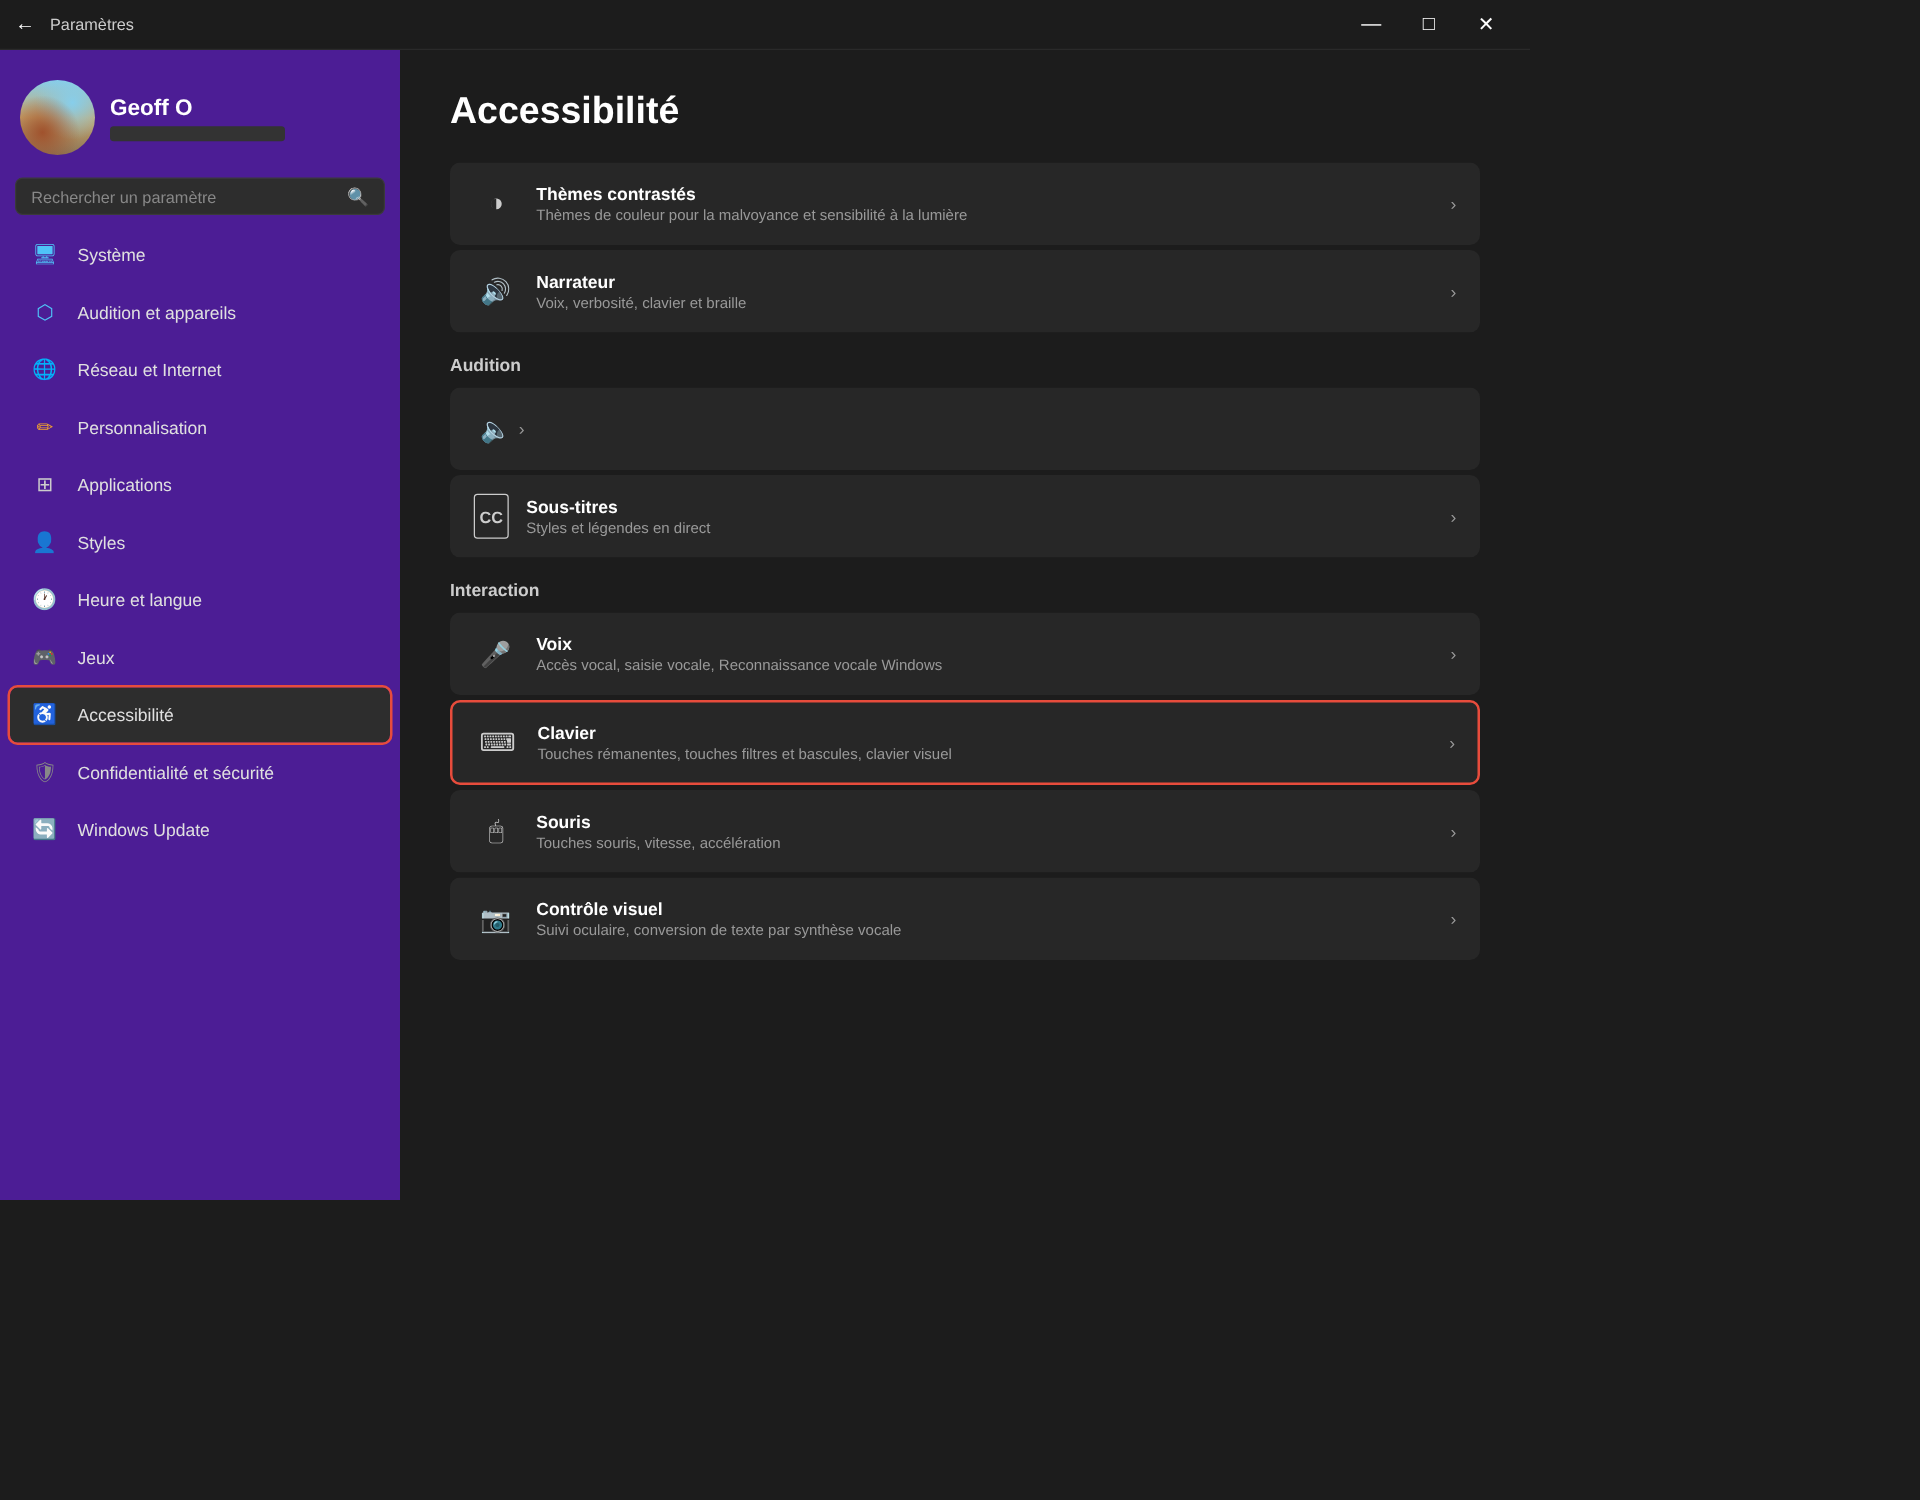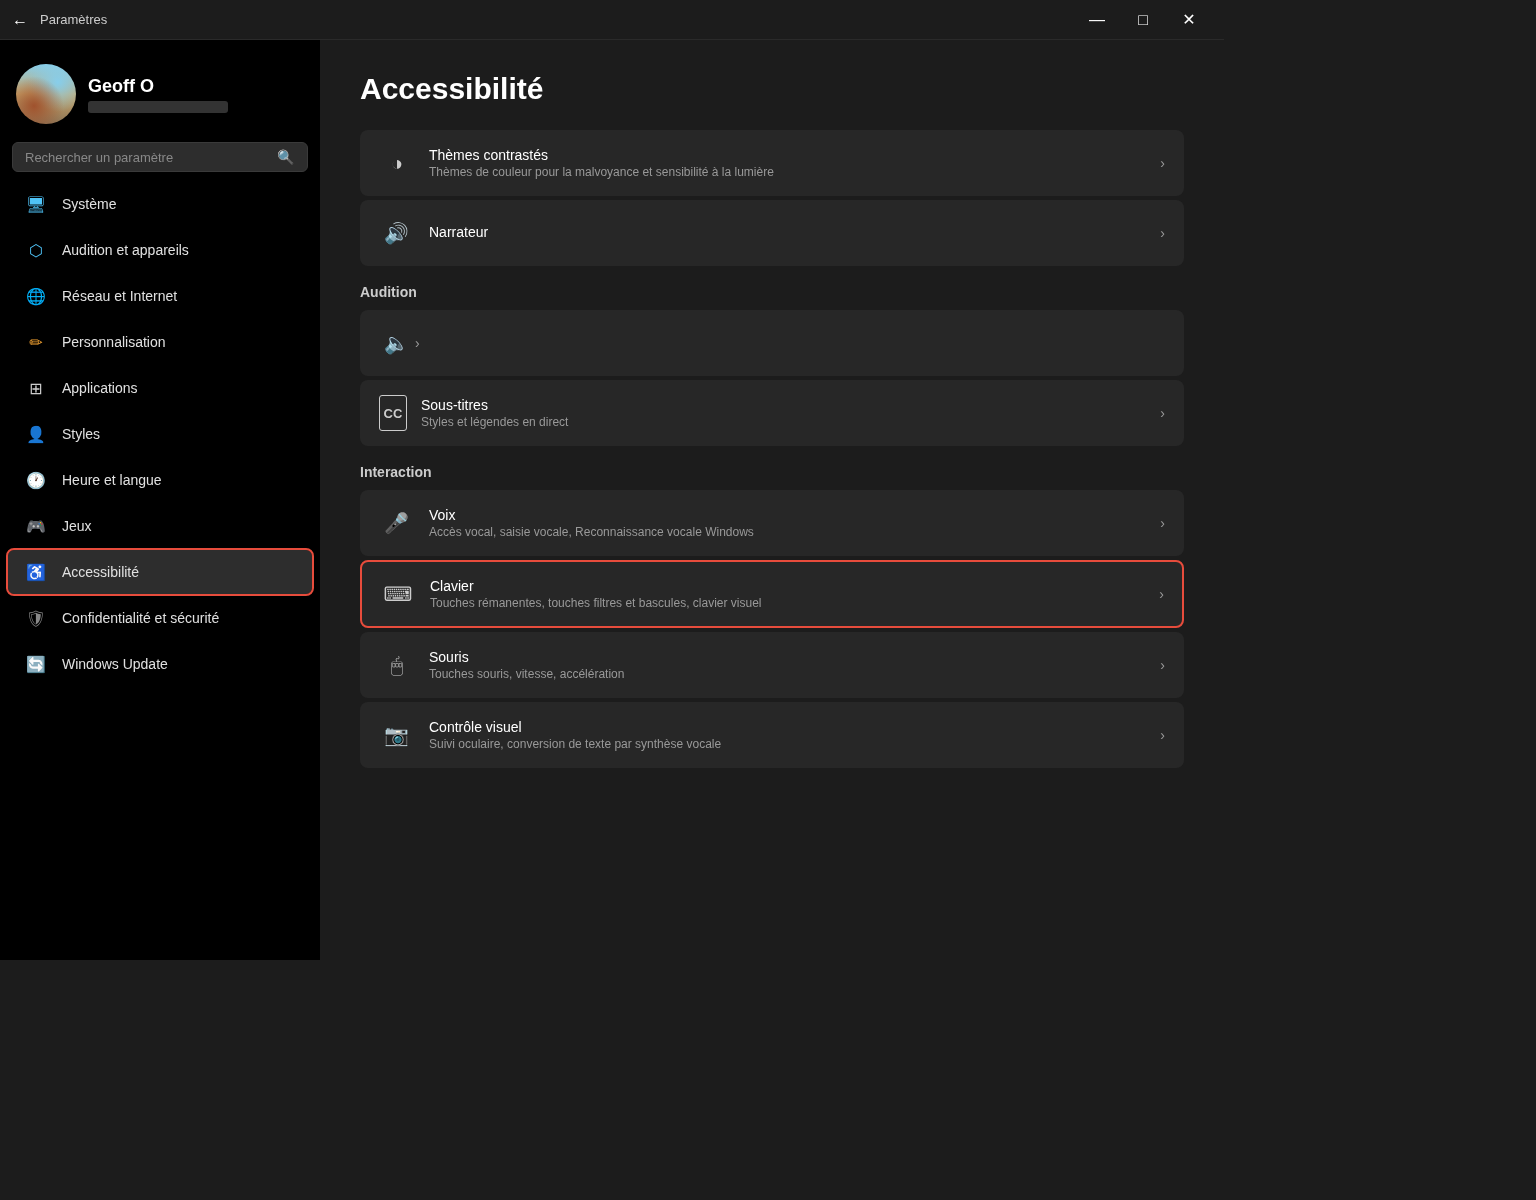--- a/index.html
+++ b/index.html
@@ -56,21 +56,21 @@
     
     .app-container {
       display: flex;
       height: calc(100% - 40px);
     }
 
     
     .sidebar {
       width: 320px;
       min-width: 320px;
-      background: #000000;
+      background: #4c1d95;
       padding: 16px 0;
       overflow-y: auto;
       display: flex;
       flex-direction: column;
       gap: 2px;
     }
     .user-section {
       padding: 8px 16px 16px 16px;
       display: flex;
       align-items: center;
@@ -183,21 +183,21 @@
       font-size: 20px;
       flex-shrink: 0;
       color: #ccc;
     }
     .setting-text {
       flex: 1;
       margin-left: 14px;
     }
     .setting-title {
       font-size: 14px;
-      font-weight: 400;
+      font-weight: 700;
       color: #fff;
       margin-bottom: 2px;
     }
     .setting-desc {
       font-size: 12px;
       color: #999;
     }
     .setting-chevron {
       color: #999;
       font-size: 14px;
@@ -310,20 +310,21 @@
         <div class="setting-title">Thèmes contrastés</div>
         <div class="setting-desc">Thèmes de couleur pour la malvoyance et sensibilité à la lumière</div>
       </div>
       <span class="setting-chevron">›</span>
     </div>
 
     <div class="setting-item">
       <div class="setting-icon">🔊</div>
       <div class="setting-text">
         <div class="setting-title">Narrateur</div>
+        <div class="setting-desc">Voix, verbosité, clavier et braille</div>
       </div>
       <span class="setting-chevron">›</span>
     </div>
 
     <div class="section-header">Audition</div>
 
     <div class="setting-item">
       <div class="setting-icon">🔈</div>
       <span class="setting-chevron">›</span>
     </div>

